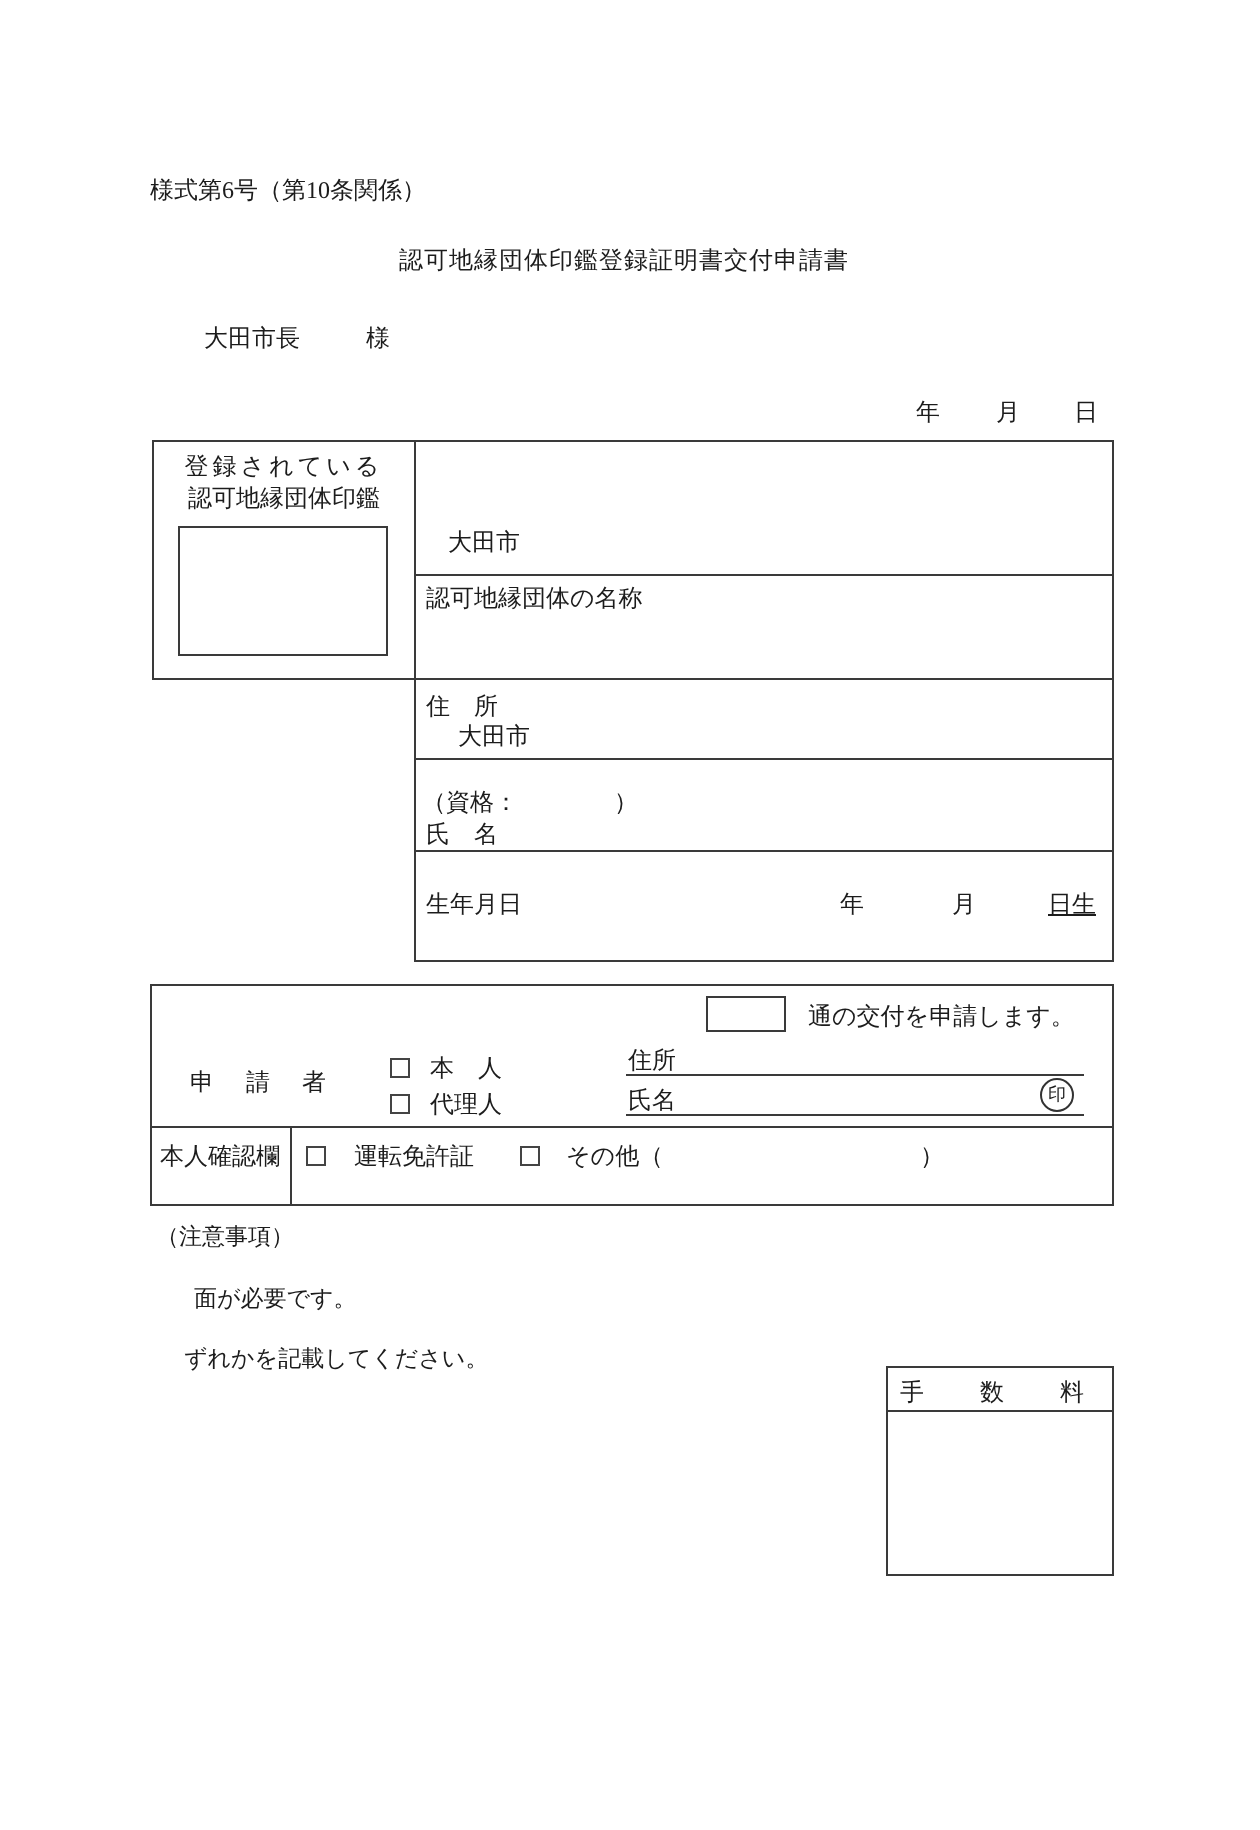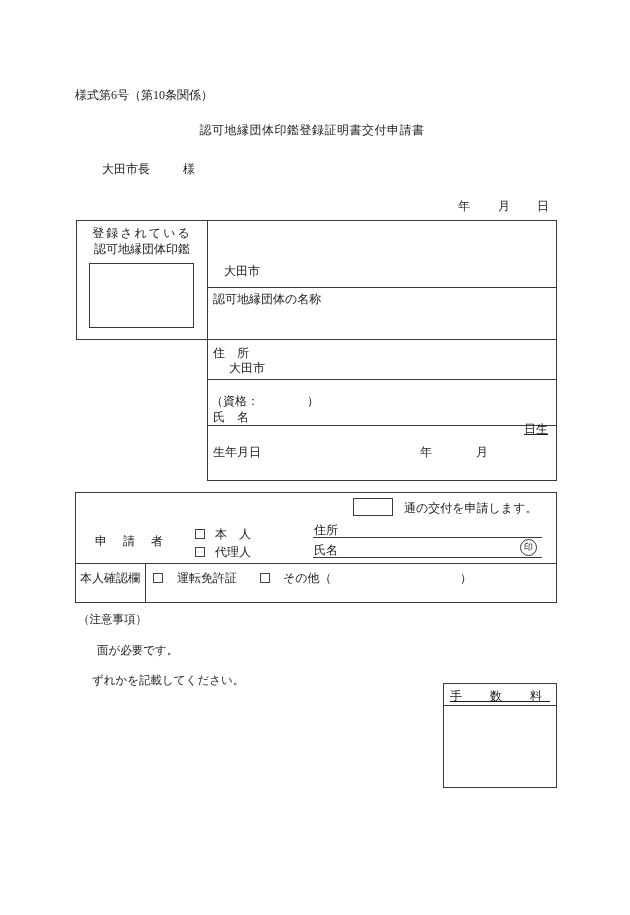--- a/index.html
+++ b/index.html
@@ -76,21 +76,20 @@
     letter-spacing: 0.5px;
   }
   .spaced1 { letter-spacing: 2px; }
   .fee-header {
     position: absolute;
     text-align: center;
     font-size: 12px;
     line-height: 14px;
     letter-spacing: 8px;
     white-space: pre;
-    text-decoration: underline;
   }
 </style>
 </head>
 <body>
 
 <div class="page">
 
   <div class="t" style="left:75px; top:88px;text-align:right;">様式第6号（第10条関係）</div>
   <div class="doc-title" style="top:123px;">認可地縁団体印鑑登録証明書交付申請書</div>
   <div class="t" style="left:102px; top:162px;">大田市長</div>
@@ -112,21 +111,21 @@
 
   <div class="t" style="left:224px; top:264px;">大田市</div>
   <div class="t" style="left:213px; top:292px;">認可地縁団体の名称</div>
   <div class="t" style="left:213px; top:346px;">住　所</div>
   <div class="t" style="left:229px; top:361px;">大田市</div>
   <div class="t" style="left:211px; top:394px;">（資格：　　　　）</div>
   <div class="t" style="left:213px; top:410px;">氏　名</div>
   <div class="t" style="left:213px; top:445px;font-family:Liberation Serif, serif;">生年月日</div>
   <div class="t" style="left:420px; top:445px;">年</div>
   <div class="t" style="left:476px; top:445px;">月</div>
-  <div class="t" style="left:524px; top:422px;text-decoration:underline;">日生</div>
+  <div class="t" style="left:524px; top:445px;text-decoration:underline;">日生</div>
 
   <div class="box" style="left:75px; top:492px; width:482px; height:111px;"></div>
   <div class="hline" style="left:75px; top:563px; width:482px;"></div>
   <div class="vline" style="left:145px; top:563px; height:40px;"></div>
 
   <div class="box" style="left:353px; top:498px; width:40px; height:18px;"></div>
   <div class="t" style="left:404px; top:501px;">通の交付を申請します。</div>
 
   <div class="t spaced1" style="left:95px; top:534px;">申　請　者</div>
 

